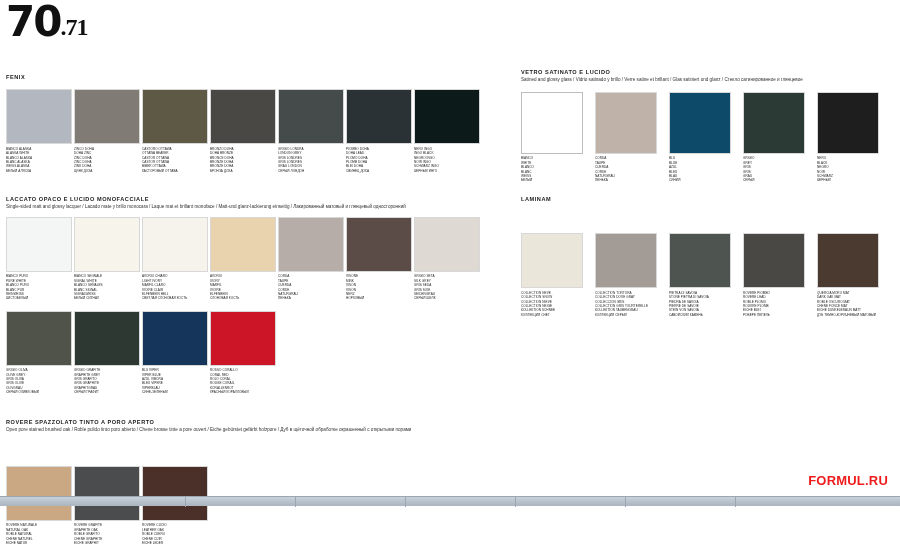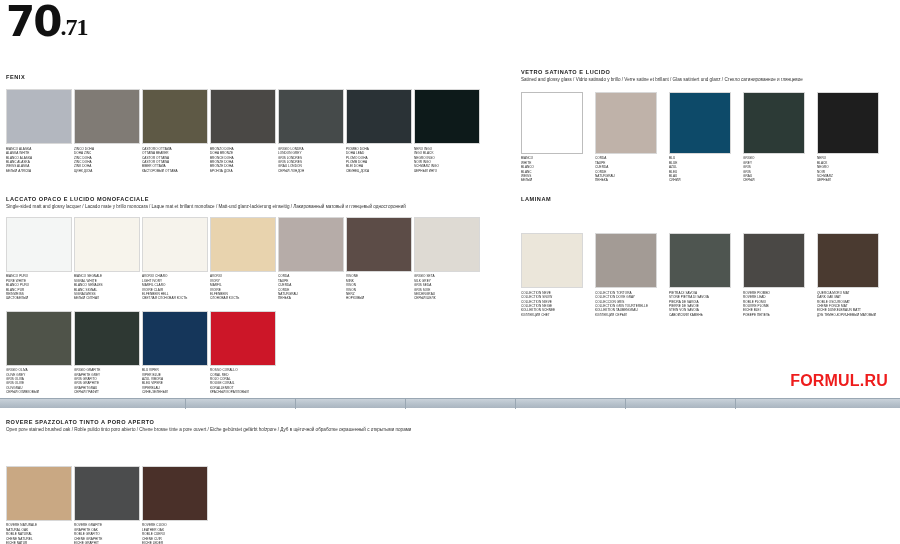--- a/index.html
+++ b/index.html
@@ -4,21 +4,21 @@
 <style>
   * { box-sizing: border-box; margin: 0; padding: 0; }
   html, body {
     width: 900px; height: 544px;
     background: #ffffff;
     font-family: "Liberation Sans", sans-serif;
     overflow: hidden;
   }
   #page {
     position: relative;
-    width: 900px; height: 408px;
+    width: 900px; height: 506px;
     background: #ffffff;
   }
 
   
   .masthead {
     position: absolute;
     left: 6px; top: 4px;
     display: flex;
     align-items: flex-end;
     color: #111111;
@@ -86,21 +86,21 @@
     text-transform: uppercase;
     white-space: nowrap;
   }
   .names div { white-space: nowrap; }
 
   
   .watermark {
     position: absolute;
     right: 12px; bottom: 18px;
     color: #ee1c1c;
-    font-size: 16px;
+    font-size: 13px;
     font-weight: 700;
     letter-spacing: 0.2px;
     font-family: "Liberation Sans", sans-serif;
   }
 
   
   .bottombar {
     position: absolute;
     left: 0; bottom: 0;
     width: 900px; height: 10px;

